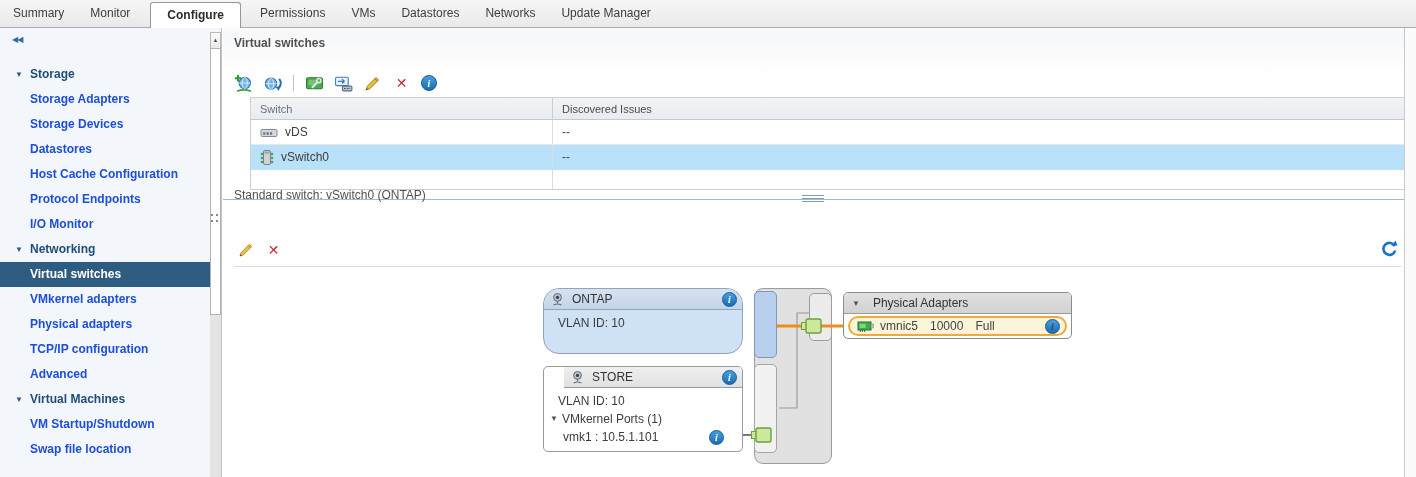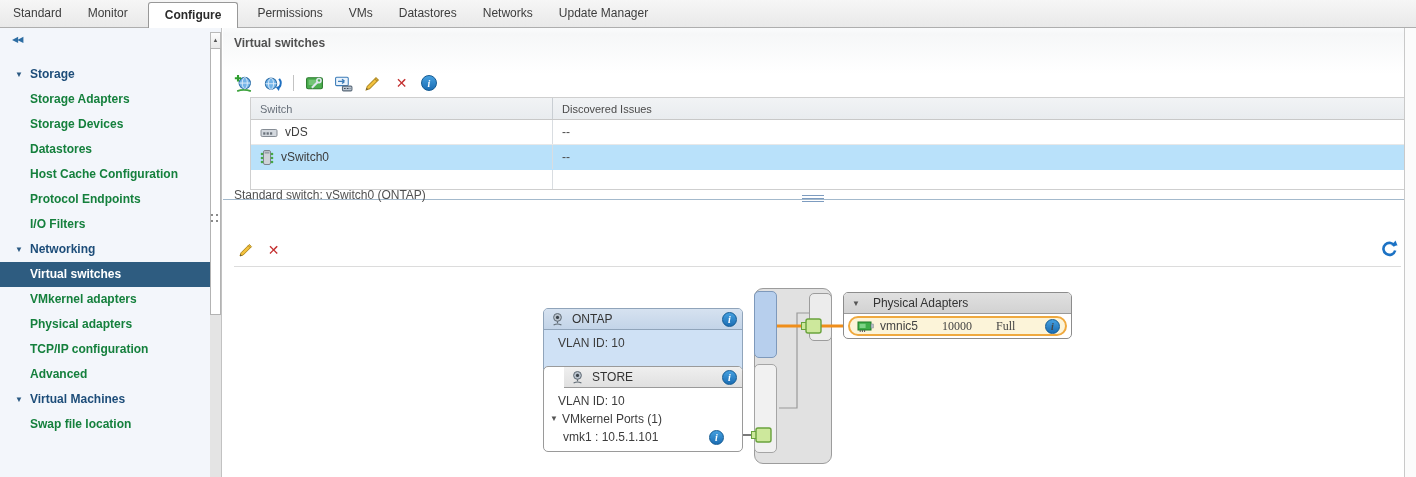--- a/index.html
+++ b/index.html
@@ -14,21 +14,21 @@
   .tab{line-height:27px;padding:0 13px;color:#3d3d3d;cursor:default;white-space:nowrap;}
   .tab.active{background:#fff;border:1px solid #989898;border-bottom:none;
               border-radius:3px 3px 0 0;line-height:24px;height:25px;padding:0 16px;
               margin:0 6px -1px 7px;position:relative;z-index:5;font-weight:bold;color:#2b2b2b;}
 
   
   .sidebar{position:absolute;left:0;top:28px;width:222px;height:449px;background:#f3f6fb;
            border-right:1px solid #c2c2c2;box-sizing:border-box;overflow:hidden;}
   .collapse-btn{position:absolute;left:12px;top:7px;color:#2d6da3;font-size:8px;letter-spacing:-1px;cursor:pointer;}
   .nav{position:absolute;left:0;top:34px;width:210px;}
-  .nav-item{height:25px;line-height:25px;padding-left:30px;font-weight:bold;color:#15803d;
+  .nav-item{height:25px;line-height:25px;padding-left:30px;font-weight:bold;color:#1d4ed8;
             position:relative;white-space:nowrap;cursor:pointer;}
   .nav-item.section{color:#1d4d79;}
   .nav-item.selected{background:#2e5c80;color:#fff;}
   .nav-caret{position:absolute;left:15px;top:0;font-size:8px;color:#2c5a83;}
   
   .side-scroll{position:absolute;right:0;top:4px;width:11px;bottom:0;}
   .scroll-up{position:absolute;top:0;left:0;width:11px;height:17px;background:linear-gradient(#fdfdfd,#e8e8e8);
              border:1px solid #b9b9b9;box-sizing:border-box;text-align:center;font-size:6px;line-height:15px;color:#555;cursor:pointer;}
   .scroll-thumb{position:absolute;top:16px;left:0;width:11px;height:267px;background:#fff;
                 border:1px solid #b3b3b3;box-sizing:border-box;cursor:pointer;}
@@ -83,50 +83,50 @@
   .trunk{position:absolute;left:531px;top:260px;width:78px;height:176px;background:#e1e1e1;
          border:1px solid #9c9c9c;border-radius:9px;box-sizing:border-box;z-index:1;}
   .port{position:absolute;box-sizing:border-box;border-radius:5px;z-index:1;}
   .port.blue{left:531px;top:263px;width:23px;height:67px;background:#b7cfed;border:1px solid #7e99bb;}
   .port.white{left:531px;top:336px;width:23px;height:89px;background:#f1f1f1;border:1px solid #a5a5a5;}
   .port.uplink{left:586px;top:265px;width:23px;height:48px;background:#ececec;border:1px solid #9c9c9c;}
   .diagram-svg{position:absolute;left:307px;top:242px;z-index:2;}
 
   .pg-box{position:absolute;width:200px;border:1px solid #90a4ba;border-radius:5px;box-sizing:border-box;
           z-index:3;overflow:hidden;background:#fff;cursor:pointer;}
-  .pg-box.ontap{left:320px;top:280px;height:66px;background:#cfe1f5;}
+  .pg-box.ontap{left:320px;top:260px;height:66px;background:#cfe1f5;border-radius:16px;}
   .pg-box.store{left:320px;top:338px;height:86px;border-color:#9a9a9a;}
   .pg-header{height:21px;display:flex;align-items:center;gap:7px;padding:0 5px 0 6px;
              border-bottom:1px solid #90a4ba;box-sizing:border-box;color:#333;}
   .ontap .pg-header{background:linear-gradient(#d6e2f0,#c3d4e8);}
   .store .pg-header{background:linear-gradient(#efefef,#e0e0e0);border-bottom-color:#9a9a9a;margin-left:20px;}
   .pg-body{padding:4px 17px 0 14px;color:#3c3c3c;}
   .pg-line{height:18px;line-height:18px;white-space:nowrap;display:flex;align-items:center;}
   .indent{padding-left:5px;}
   .caret{font-size:8px;color:#555;margin-right:4px;}
   .vmk-caret{margin-left:-8px;}
   .grow{flex:1;}
 
   .pa-box{position:absolute;left:620px;top:264px;width:229px;height:47px;background:#fff;
           border:1px solid #8c8c8c;border-radius:5px;box-sizing:border-box;z-index:3;overflow:hidden;}
   .pa-header{height:21px;background:linear-gradient(#e0e0e0,#d2d2d2);border-bottom:1px solid #9a9a9a;
              display:flex;align-items:center;gap:9px;padding-left:8px;box-sizing:border-box;color:#333;}
   .nic-row{position:absolute;left:4px;top:23px;width:219px;height:20px;border:2px solid #efa93f;
            border-radius:10px;background:#fcf4d9;box-sizing:border-box;display:flex;align-items:center;
            padding:0 5px 0 7px;gap:6px;cursor:pointer;}
   .nic-row span{color:#444;}
-  .nic-speed,.nic-duplex{margin-left:18px;font-family:Liberation Serif, serif;}
+  .nic-speed,.nic-duplex{margin-left:6px;}
 </style>
 </head>
 <body>
 
 <div id="app">
 
   <div class="tabbar">
-    <div class="tab">Standard</div>
+    <div class="tab">Summary</div>
     <div class="tab">Monitor</div>
     <div class="tab active">Configure</div>
     <div class="tab">Permissions</div>
     <div class="tab">VMs</div>
     <div class="tab">Datastores</div>
     <div class="tab">Networks</div>
     <div class="tab">Update Manager</div>
   </div>
 
   <div class="sidebar">
@@ -134,34 +134,35 @@
     <div class="nav">
       <div class="nav-item section">
         <span class="nav-caret">▼</span>
         <span>Storage</span>
       </div>
       <div class="nav-item">Storage Adapters</div>
       <div class="nav-item">Storage Devices</div>
       <div class="nav-item">Datastores</div>
       <div class="nav-item">Host Cache Configuration</div>
       <div class="nav-item">Protocol Endpoints</div>
-      <div class="nav-item">I/O Filters</div>
+      <div class="nav-item">I/O Monitor</div>
       <div class="nav-item section">
         <span class="nav-caret">▼</span>
         <span>Networking</span>
       </div>
       <div class="nav-item selected">Virtual switches</div>
       <div class="nav-item">VMkernel adapters</div>
       <div class="nav-item">Physical adapters</div>
       <div class="nav-item">TCP/IP configuration</div>
       <div class="nav-item">Advanced</div>
       <div class="nav-item section">
         <span class="nav-caret">▼</span>
         <span>Virtual Machines</span>
       </div>
+      <div class="nav-item">VM Startup/Shutdown</div>
       <div class="nav-item">Swap file location</div>
     </div>
     <div class="side-scroll">
       <div class="scroll-up">▲</div>
       <div class="scroll-thumb"></div>
       <div class="scroll-track"></div>
     </div>
     <div class="panel-grip">
         <i></i>
         <i></i>

